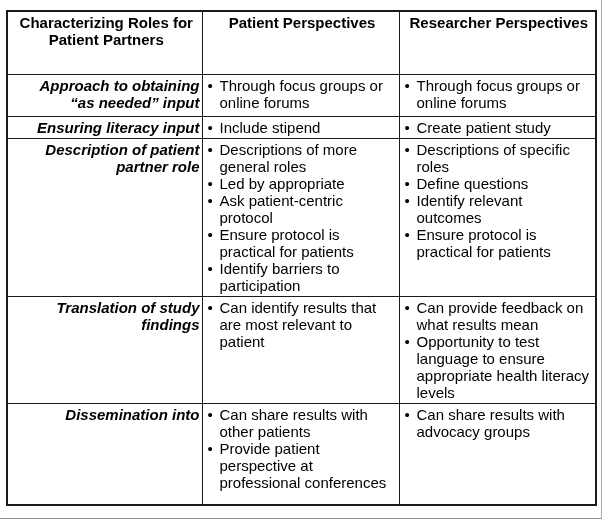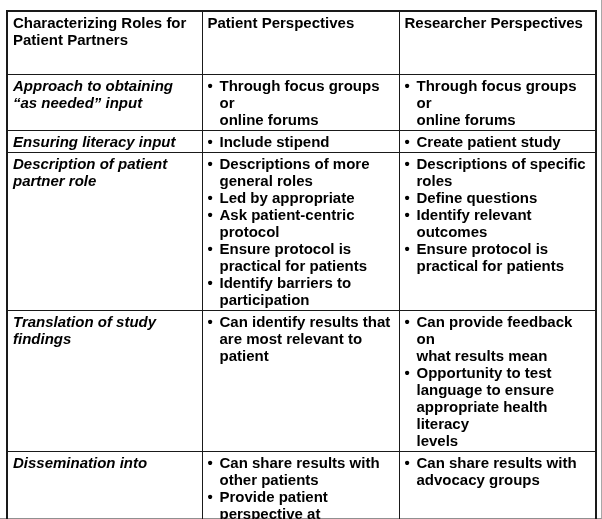--- a/index.html
+++ b/index.html
@@ -26,42 +26,43 @@
     box-sizing:border-box;
     font-size:15px;
     line-height:17px;
     padding:2px 2px 2px 5px;
     overflow:hidden;
   }
   
   tr.hdr-row{height:63px;}
   td.hdr{
     font-weight:bold;
+    text-align:center;
     white-space:pre-line;
     line-height:18px;
     padding:1px 2px;
   }
   td.hdr-mid{vertical-align:middle;padding-bottom:14px;}
   
   td.rowlabel{
     font-weight:bold;
     font-style:italic;
+    text-align:right;
     white-space:pre-line;
     padding:1px 4px 1px 2px;
   }
   
   ul.blist{
     margin:0;padding:0;
     list-style:none;
   }
   ul.blist li{
     position:relative;
     padding-left:12px;
     white-space:pre-line;
-    font-weight:bold;
   }
   ul.blist li::before{
     content:"\2022";
     position:absolute;
     left:0;top:0;
   }
   
   tr.r1{height:42px;}
   tr.r2{height:22px;}
   tr.r3{height:155px;}

